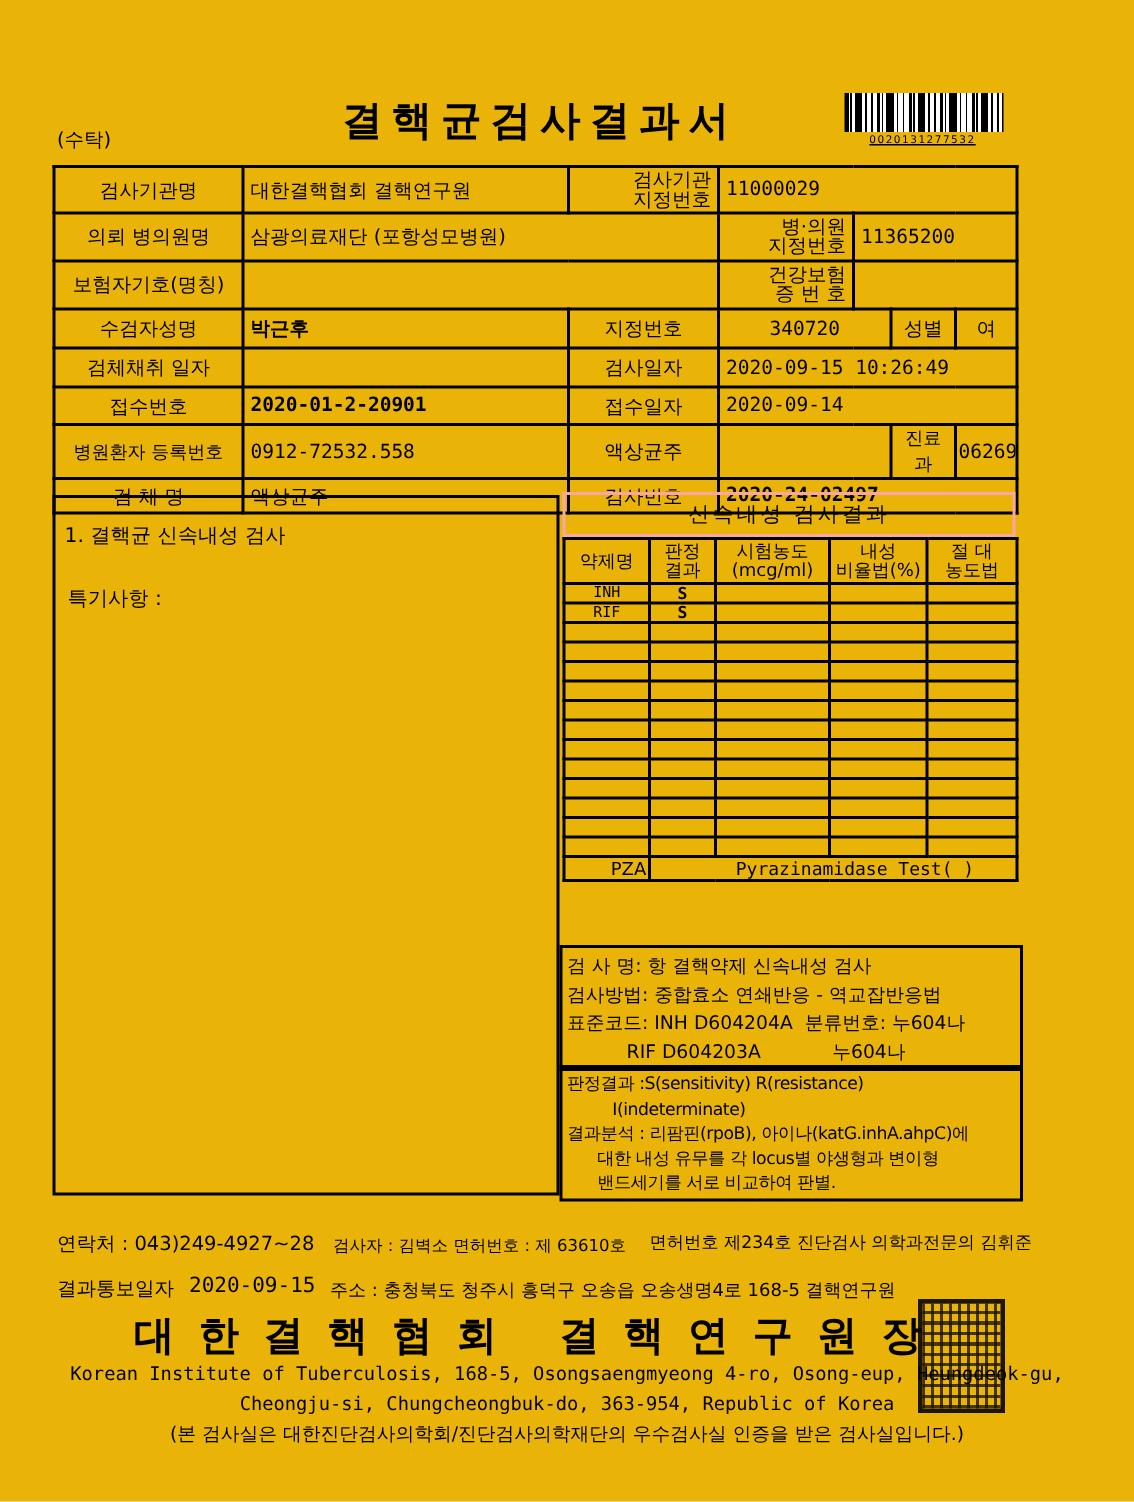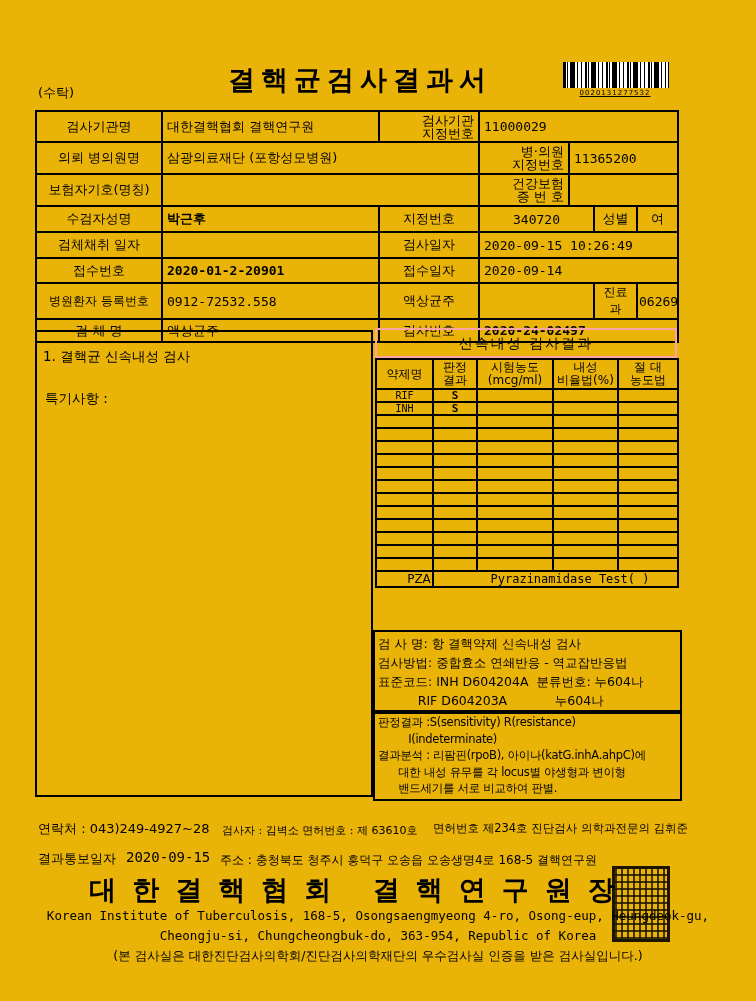--- a/index.html
+++ b/index.html
@@ -179,28 +179,28 @@
       <td class="hdr">판정
 결과</td>
       <td class="hdr">시험농도
 (mcg/ml)</td>
       <td class="hdr">내성
 비율법(%)</td>
       <td class="hdr">절  대
 농도법</td>
     </tr>
     <tr class="drow">
-      <td class="dname">RIF</td>
+      <td class="dname">INH</td>
       <td class="dres">S</td>
       <td></td>
           <td></td>
           <td></td>
     </tr>
     <tr class="drow">
-      <td class="dname">INH</td>
+      <td class="dname">RIF</td>
       <td class="dres">S</td>
       <td></td>
           <td></td>
           <td></td>
     </tr>
     <tr class="drow">
           <td></td>
           <td></td>
           <td></td>
           <td></td>

